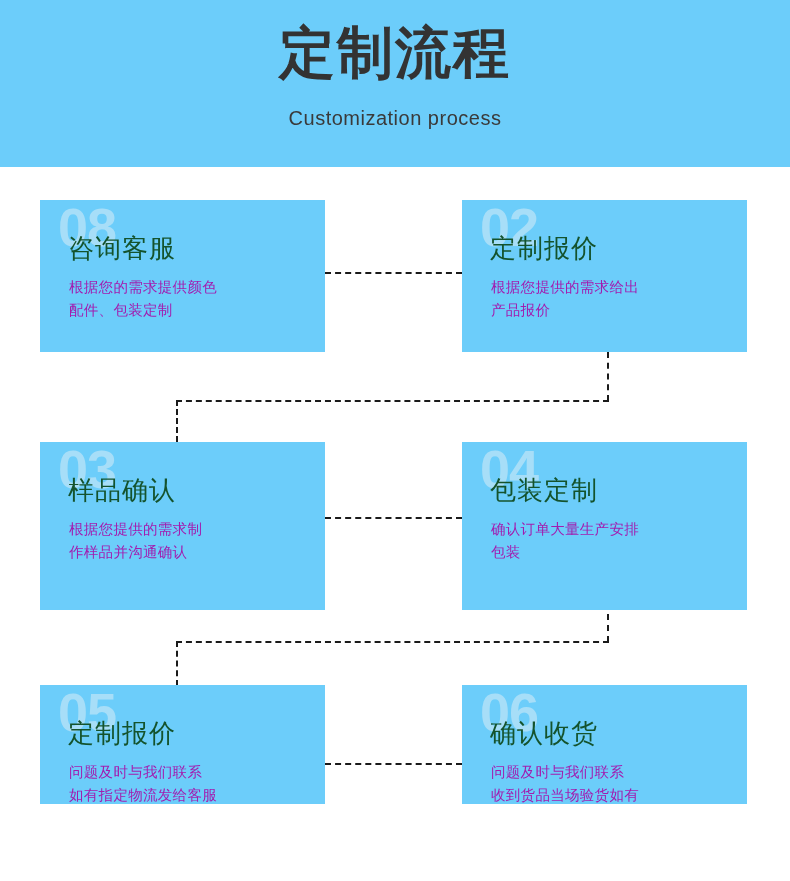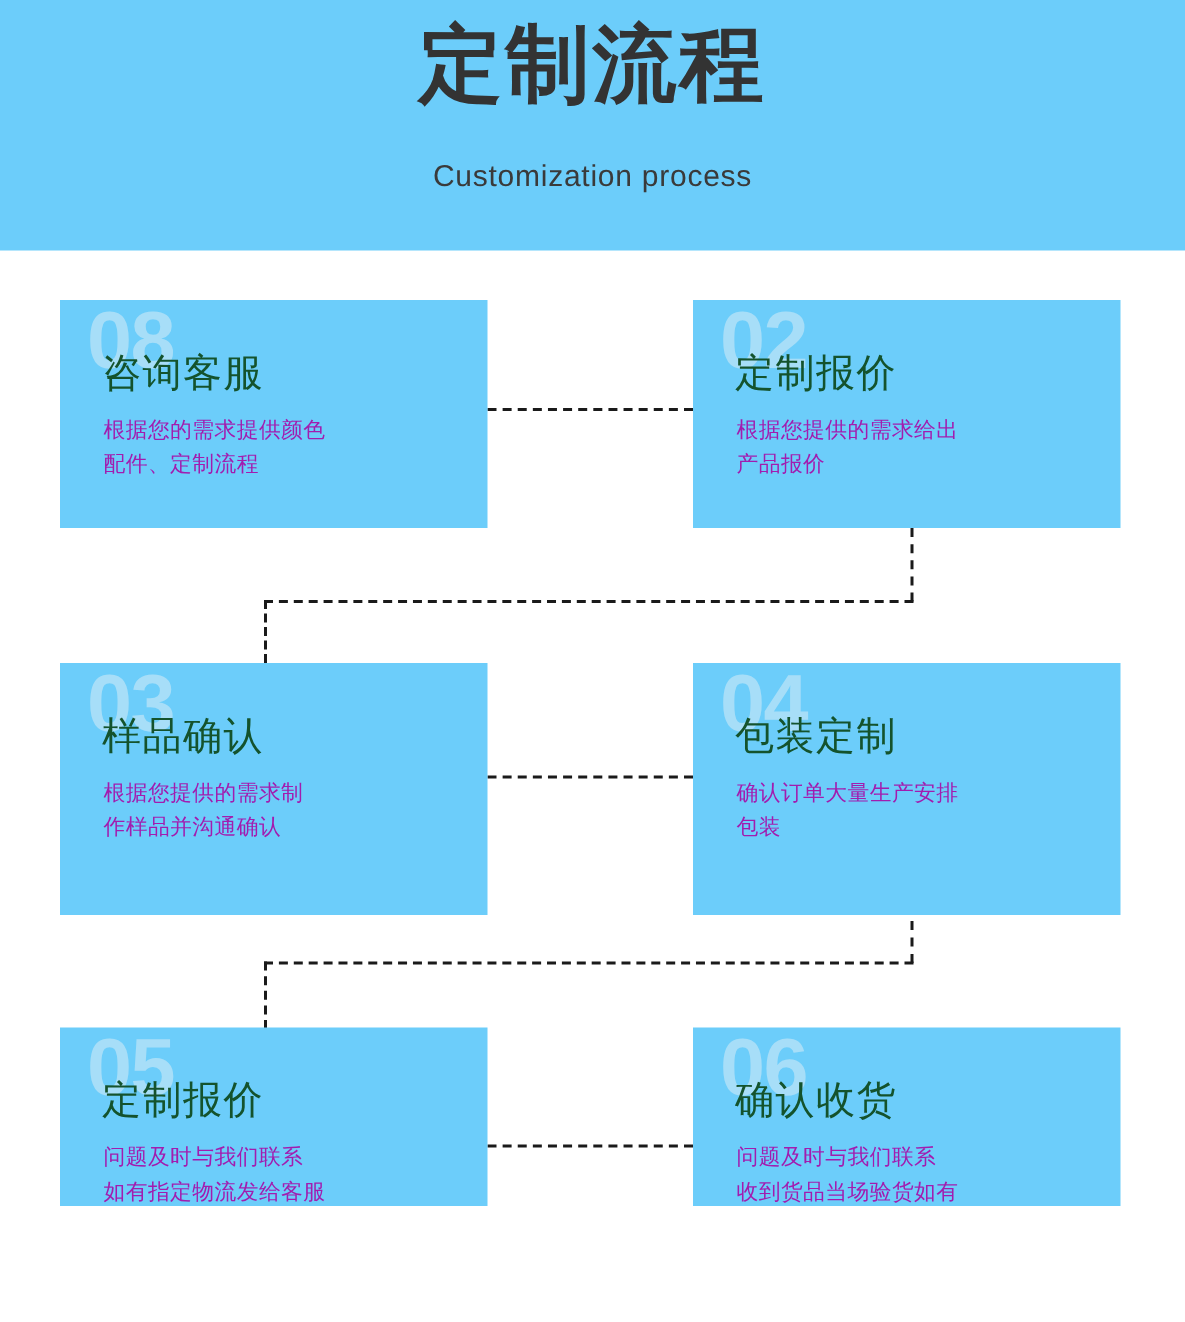--- a/index.html
+++ b/index.html
@@ -24,21 +24,21 @@
     position: absolute;
     left: 0;
     top: 0;
     width: 790px;
     height: 167px;
     background: #6ccdfa;
   }
   .header-title {
     position: absolute;
     left: 0;
-    top: 12px;
+    top: 22px;
     width: 790px;
     text-align: center;
     font-size: 56px;
     line-height: 62px;
     font-weight: bold;
     color: #333333;
     letter-spacing: 2px;
   }
   .header-subtitle {
     position: absolute;
@@ -134,21 +134,21 @@
   <div class="conn-h" style="left:176px; top:641px; width:433px;"></div>
   <div class="conn-v" style="left:176px; top:641px; height:45px;"></div>
 
   <div class="conn-h" style="left:325px; top:763px; width:137px;"></div>
 
   <div class="card card-r1 card-left">
     <div class="card-number">08</div>
     <div class="card-title">咨询客服</div>
     <div class="card-body">
       <span>根据您的需求提供颜色</span>
-      <span>配件、定制流程</span>
+      <span>配件、包装定制</span>
     </div>
   </div>
 
   <div class="card card-r1 card-right">
     <div class="card-number">02</div>
     <div class="card-title">定制报价</div>
     <div class="card-body">
       <span>根据您提供的需求给出</span>
       <span>产品报价</span>
     </div>

